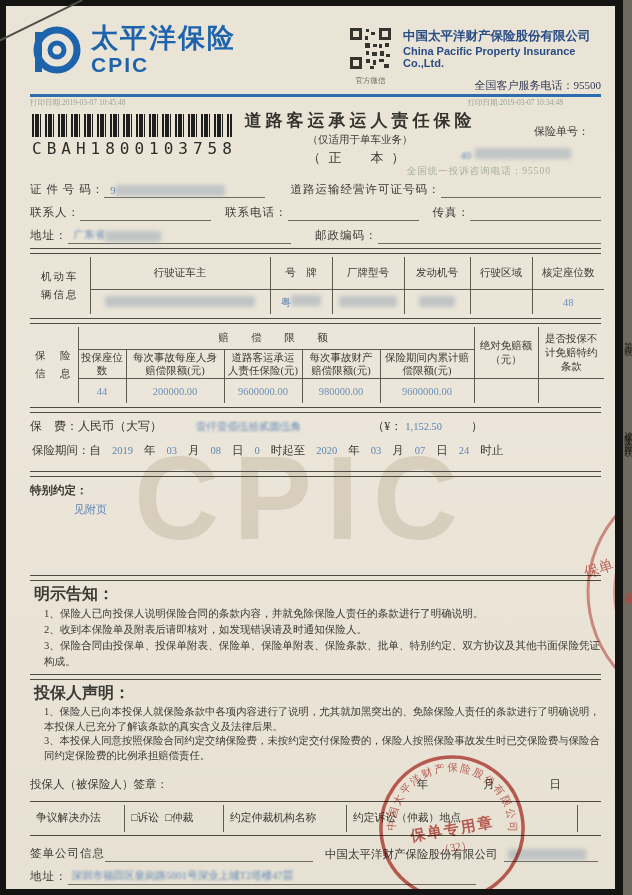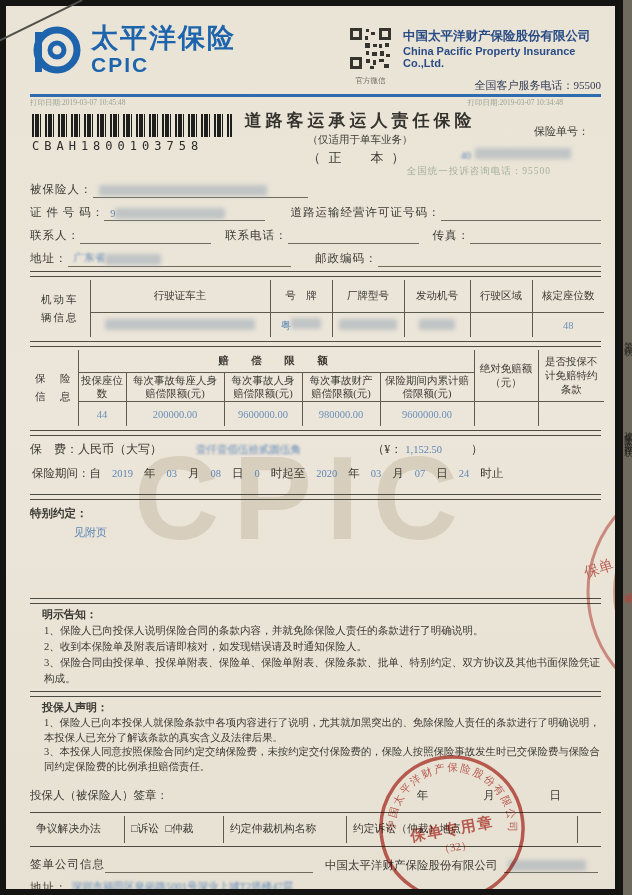--- a/index.html
+++ b/index.html
@@ -26,21 +26,21 @@
   .co-cn{font-family:"Liberation Sans",sans-serif;font-weight:bold;font-size:12.5px;color:#2a4c86;}
   .co-en{font-family:"Liberation Sans",sans-serif;font-weight:bold;font-size:11px;color:#2a4c86;margin-top:0;}
   .co-ph{font-size:11px;color:#343c55;text-align:right;margin-top:9px;}
   .blue-rule{height:3px;background:#2e6cb0;margin-top:2px;}
   .stamp-row{display:flex;justify-content:space-between;font-size:7.5px;color:#98a294;
              filter:blur(0.4px);height:11px;margin-top:1px;padding-right:38px;}
   
   .tzone{position:relative;height:66px;}
   .bars{position:absolute;left:2px;top:5px;width:200px;height:23px;
         background:repeating-linear-gradient(90deg,#1e1e1c 0 2px,transparent 2px 3px,#1e1e1c 3px 7px,transparent 7px 8px,#1e1e1c 8px 9px,transparent 9px 13px);}
-  .bc-num{position:absolute;left:2px;top:30px;font-family:"DejaVu Sans Mono",monospace;font-size:12px;letter-spacing:5px;color:#2b2b27;}
+  .bc-num{position:absolute;left:2px;top:30px;font-family:"DejaVu Sans Mono",monospace;font-size:16px;letter-spacing:5px;color:#2b2b27;}
   .titles{position:absolute;left:150px;width:360px;top:0;text-align:center;}
   .t-main{font-size:17px;font-weight:bold;letter-spacing:4px;color:#33322c;}
   .t-sub{font-size:10.5px;margin-top:1px;}
   .t-copy{font-size:13px;letter-spacing:8px;margin-top:2px;}
   .pol-no{position:absolute;right:12px;top:15px;font-size:11px;}
   .pol-val{position:absolute;right:30px;top:36px;}
   .complaint{position:absolute;right:50px;top:56px;font-size:9.5px;color:#9aa88f;opacity:.85;filter:blur(0.5px);letter-spacing:1px;}
   
   .frow{display:flex;align-items:flex-end;height:23px;font-size:11.5px;}
   .lab{white-space:nowrap;letter-spacing:1px;padding-bottom:1px;}
@@ -51,34 +51,34 @@
   .b1{filter:blur(0.7px);} .b2{filter:blur(1.3px);}
   .rule2{height:4px;border-top:1.5px solid #4d4a41;border-bottom:1px solid #4d4a41;margin:4px 0 3px 0;}
   .rule1{height:0;border-top:1.5px solid #4d4a41;margin:3px 0;}
   
   table.grid{border-collapse:collapse;border-style:hidden;width:100%;table-layout:fixed;}
   table.grid td{border:1px solid #5d5a4e;text-align:center;vertical-align:middle;padding:1px 2px;font-size:10.5px;}
   .gcell{font-size:11.5px;letter-spacing:2px;line-height:1.7;}
   .vhead td{height:30px;}
   .vval td{height:22px;}
   .ins-head td{font-size:9.8px;line-height:1.25;padding:2px 1px;}
-  .ins-span{letter-spacing:6px;font-size:11px;height:20px;font-weight:bold;}
+  .ins-span{letter-spacing:6px;font-size:11px;height:20px;}
   .vblue{color:#6b90ba;font-size:10px;filter:blur(0.5px);}
   
   .prem{display:flex;align-items:baseline;height:25px;margin-top:5px;font-size:12px;text-align:center;}
   .prem .words{margin-left:34px;}
   .prem .figs{margin-left:auto;margin-right:118px;}
   .period{display:flex;align-items:baseline;height:24px;font-size:11.5px;}
   .period .u{margin:0 2px;}
   .period .pv{margin:0 9px;}
   
   .sp-block{min-height:88px;font-size:11.5px;padding-top:3px;}
   .sp-lab{font-weight:bold;}
   .sp-val{margin-left:44px;font-family:Liberation Mono, monospace;}
-  .sec-title{font-weight:bold;font-size:11px;margin:2px 0 1px 12px;}
+  .sec-title{font-weight:bold;font-size:16px;margin:2px 0 1px 4px;}
   .item{font-size:10.6px;line-height:1.5;padding-left:14px;}
   .item2{font-size:10.4px;line-height:1.42;padding-left:14px;}
   .sigrow{display:flex;align-items:baseline;font-size:11.5px;margin:13px 0 9px 0;}
   .sigrow .ymd{margin-left:auto;margin-right:40px;}
   .sigrow .ymd span{margin-left:52px;}
   
   .disp{display:flex;align-items:center;height:27px;font-size:10.8px;}
   .dc{padding:0 6px;height:100%;display:flex;align-items:center;}
   .dc+ .dc{border-left:1px solid #5d5a4e;}
   
@@ -168,27 +168,20 @@
         </div>
         <div class="pol-no">保险单号：</div>
         <div class="pol-val">
           <span class="hand b2">40</span>
           <span class="redact" style="width:96px"></span>
         </div>
         <div class="complaint">全国统一投诉咨询电话：95500</div>
       </div>
 
       <div class="frow">
-        <span class="lab">被保险人：</span>
-        <span class="fill" style="max-width:205px">
-            <span class="redact" style="width:168px"></span>
-          </span>
-        <span class="fill noline"></span>
-      </div>
-      <div class="frow">
         <span class="lab">证 件 号 码：</span>
         <span class="fill" style="max-width:180px">
             <span class="hand b1">9</span>
             <span class="redact" style="width:110px"></span>
           </span>
         <span class="lab" style="margin-left:26px">道路运输经营许可证号码：</span>
         <span class="fill"></span>
       </div>
       <div class="frow">
         <span class="lab">联系人：</span>
@@ -263,21 +256,21 @@
             <div>保　险</div>
             <div>信　息</div>
           </td>
           <td colspan="5" class="ins-span">赔　偿　限　额</td>
           <td rowspan="2" class="ins-head">绝对免赔额（元）</td>
           <td rowspan="2" class="ins-head">是否投保不计免赔特约条款</td>
         </tr>
         <tr class="ins-head">
           <td>投保座位数</td>
           <td>每次事故每座人身赔偿限额(元)</td>
-          <td>每次事故人身赔偿限额(元)</td>
+          <td>道路客运承运人责任保险(元)</td>
           <td>每次事故财产赔偿限额(元)</td>
           <td>保险期间内累计赔偿限额(元)</td>
         </tr>
         <tr class="vval">
           <td class="vblue">44</td>
           <td class="vblue">200000.00</td>
           <td class="vblue">9600000.00</td>
           <td class="vblue">980000.00</td>
           <td class="vblue">9600000.00</td>
           <td></td>

